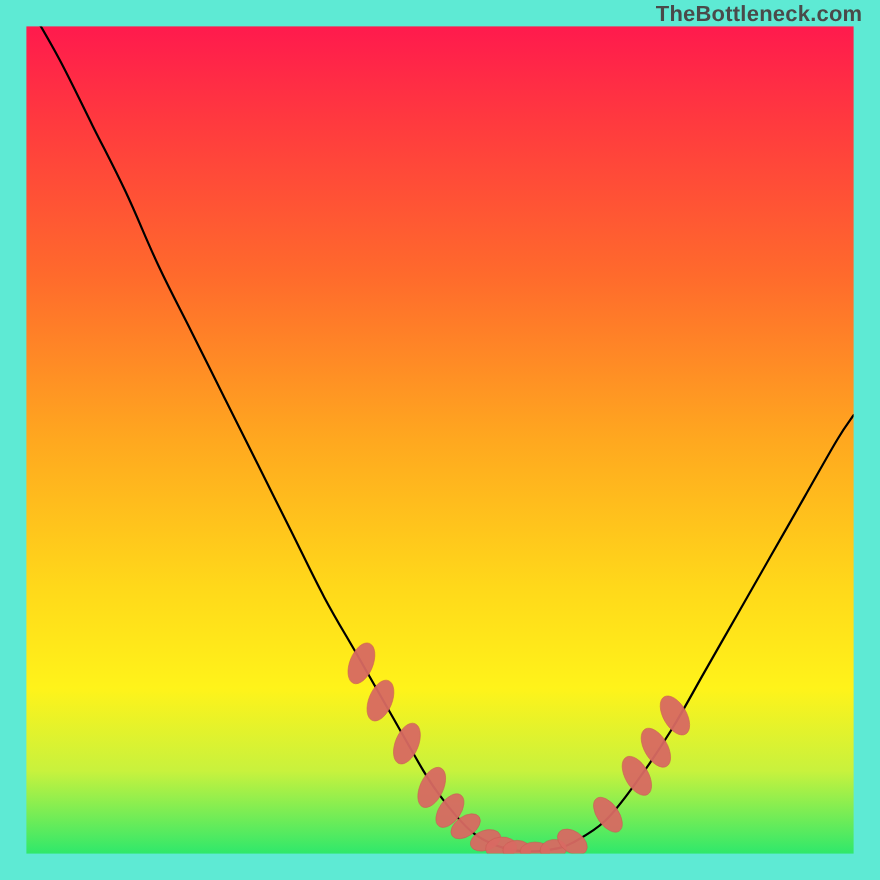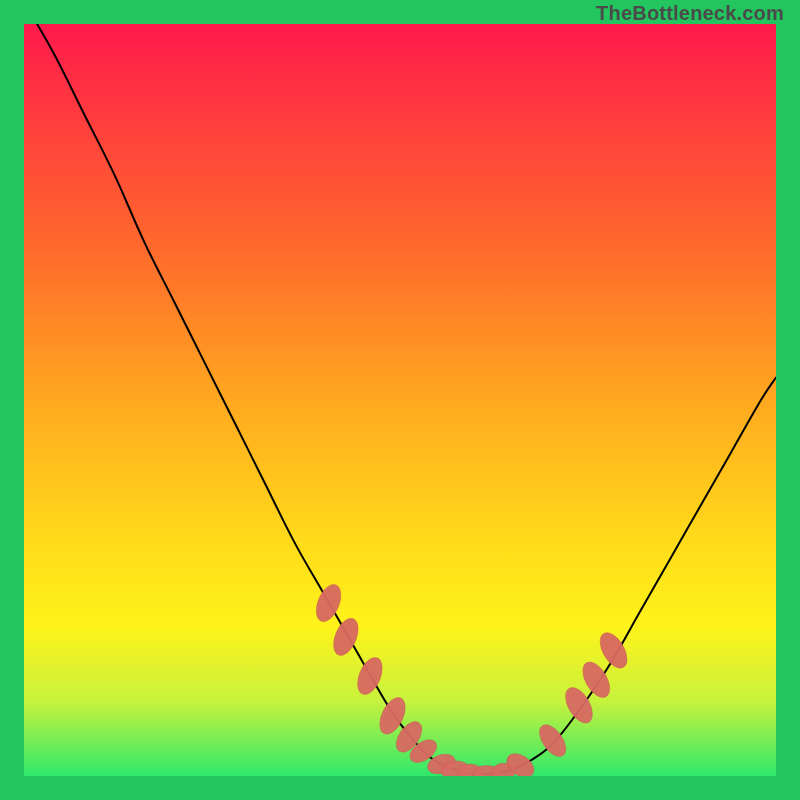--- a/index.html
+++ b/index.html
@@ -8,21 +8,21 @@
     width: 800px;
     height: 800px;
     background: #000;
     overflow: hidden;
     font-family: Arial, Helvetica, sans-serif;
   }
   .stage {
     position: relative;
     width: 800px;
     height: 800px;
-    background: #22c55e;
+    background: #5eead4;
   }
   .plot-area {
     position: absolute;
   }
   .gradient {
     position: absolute;
     left: 0; top: 0; right: 0; bottom: 0;
     
     background: linear-gradient(
       to bottom,

